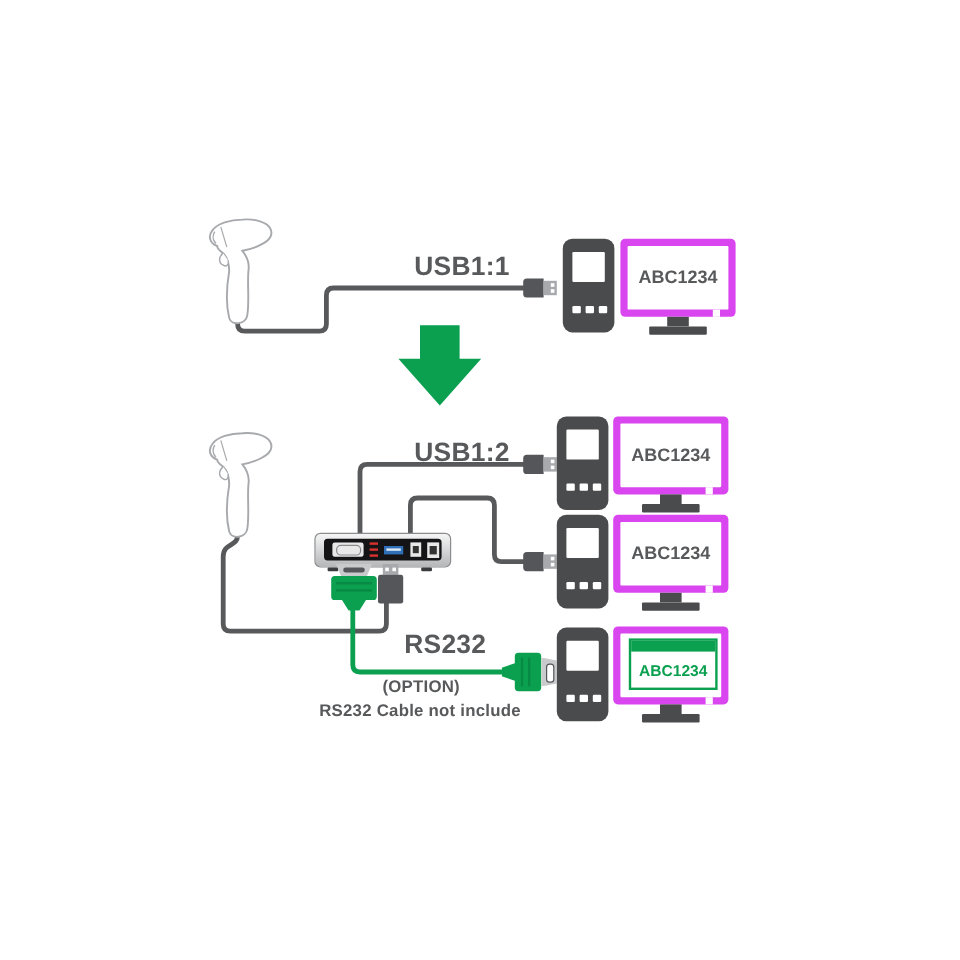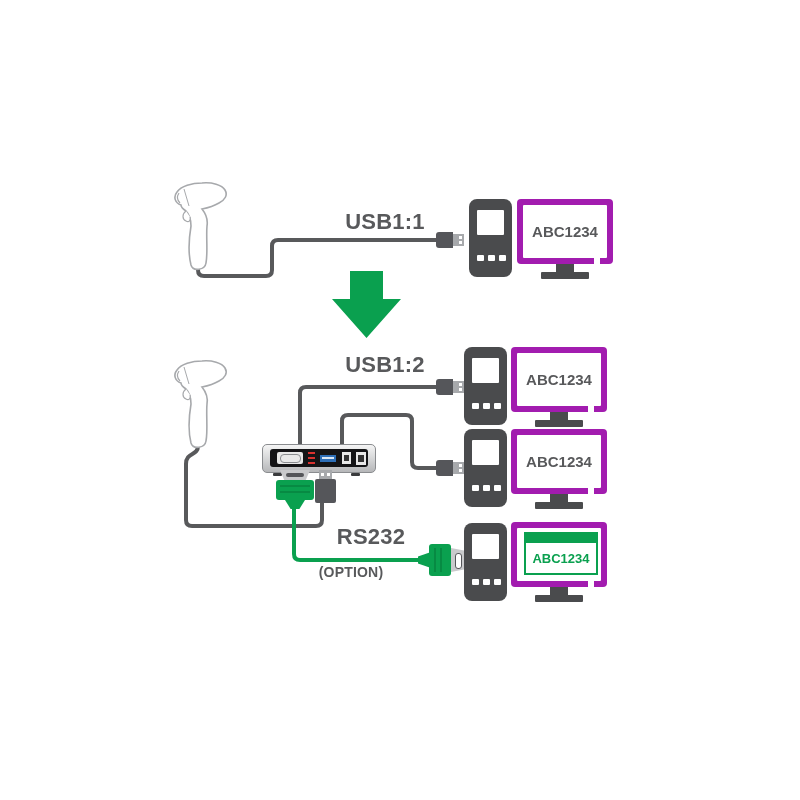--- a/index.html
+++ b/index.html
@@ -13,21 +13,21 @@
   .lbl-small{font-size:14px;letter-spacing:0.2px;}
 
   
   .tower{position:absolute;width:43px;height:78px;background:#4a4b4d;border-radius:8px;}
   .tower .win{position:absolute;left:8px;top:11px;width:27px;height:25px;background:#fff;border-radius:1px;}
   .tower .dot{position:absolute;top:56px;width:7px;height:6px;background:#fff;border-radius:1px;}
   .tower .d1{left:8px;} .tower .d2{left:19px;} .tower .d3{left:30px;}
 
   
   .monitor{position:absolute;width:96px;height:80px;}
-  .monitor .frame{position:absolute;left:0;top:0;width:96px;height:65px;background:#a21caf;border-radius:4px;}
+  .monitor .frame{position:absolute;left:0;top:0;width:96px;height:65px;background:#d946ef;border-radius:4px;}
   .monitor .screen{position:absolute;left:6px;top:6px;right:6px;bottom:6px;background:#fff;border-radius:1px;
     display:flex;align-items:center;justify-content:center;font-size:15px;font-weight:600;color:#58595b;}
   .monitor .notch{position:absolute;right:13px;bottom:0;width:6px;height:6px;background:#fff;}
   .monitor .stem{position:absolute;left:39px;top:65px;width:18px;height:8px;background:#4a4b4d;}
   .monitor .base{position:absolute;left:24px;top:73px;width:48px;height:7px;background:#4a4b4d;border-radius:1px;}
   
   .monitor .appwin{position:absolute;left:13px;top:10px;width:74px;height:43px;border:2px solid #0aa04f;
     box-sizing:border-box;background:#fff;}
   .monitor .appbar{position:absolute;left:0;top:0;right:0;height:9px;background:#0aa04f;}
   .monitor .apptext{position:absolute;left:0;top:9px;right:0;bottom:0;display:flex;align-items:center;justify-content:center;
@@ -121,23 +121,24 @@
   <svg class="layer" width="75" height="100" viewBox="0 0 75 100" style="left:168px;top:354px;">
     <path d="M13,29 C7,27 5,21 9,16 C13,10 24,7 34,7 C44,6 54,9 57,14 C60,19 57,24 51,27
              C46,30 39,32 34,33 C38,38 40,44 39,50 C38,61 40,76 38,87 C37,94 25,96 23,89
              C20,77 21,62 23,50 C23,44 22,39 18,35 C15,33 13,31 13,29 Z" fill="#fff" stroke="#a7a9ac" stroke-width="1.6"></path>
     <path d="M11,17 C9,20 9,24 12,27" fill="none" stroke="#a7a9ac" stroke-width="1.2"></path>
     <path d="M16,13 L21,30" fill="none" stroke="#a7a9ac" stroke-width="1"></path>
     <path d="M18,35 C14,38 14,43 18,45 C21,47 23,44 22,41" fill="#fff" stroke="#a7a9ac" stroke-width="1.2"></path>
   </svg>
 
   <div class="lbl lbl-big abs" style="left:320px;top:209px;width:90px;">USB1:1</div>
-  <div class="lbl lbl-big abs" style="left:320px;top:352px;width:90px;">USB1:2</div>
+  <div class="lbl lbl-big abs" style="left:320px;top:364px;width:90px;text-decoration:underline;">USB1:2</div>
   <div class="lbl lbl-big abs" style="left:306px;top:524px;width:90px;">RS232</div>
   <div class="lbl lbl-small abs" style="left:306px;top:564px;width:90px;">(OPTION)</div>
+  <div class="lbl lbl-small abs" style="left:265px;top:584px;width:170px;">RS232 Cable not include</div>
 
   <div class="usbplug" style="left:436px;top:232px;">
     <div class="body"></div>
     <div class="tip">
         <span class="h h1"></span>
         <span class="h h2"></span>
       </div>
   </div>
   <div class="tower" style="left:469px;top:199px;">
     <div class="win"></div>

